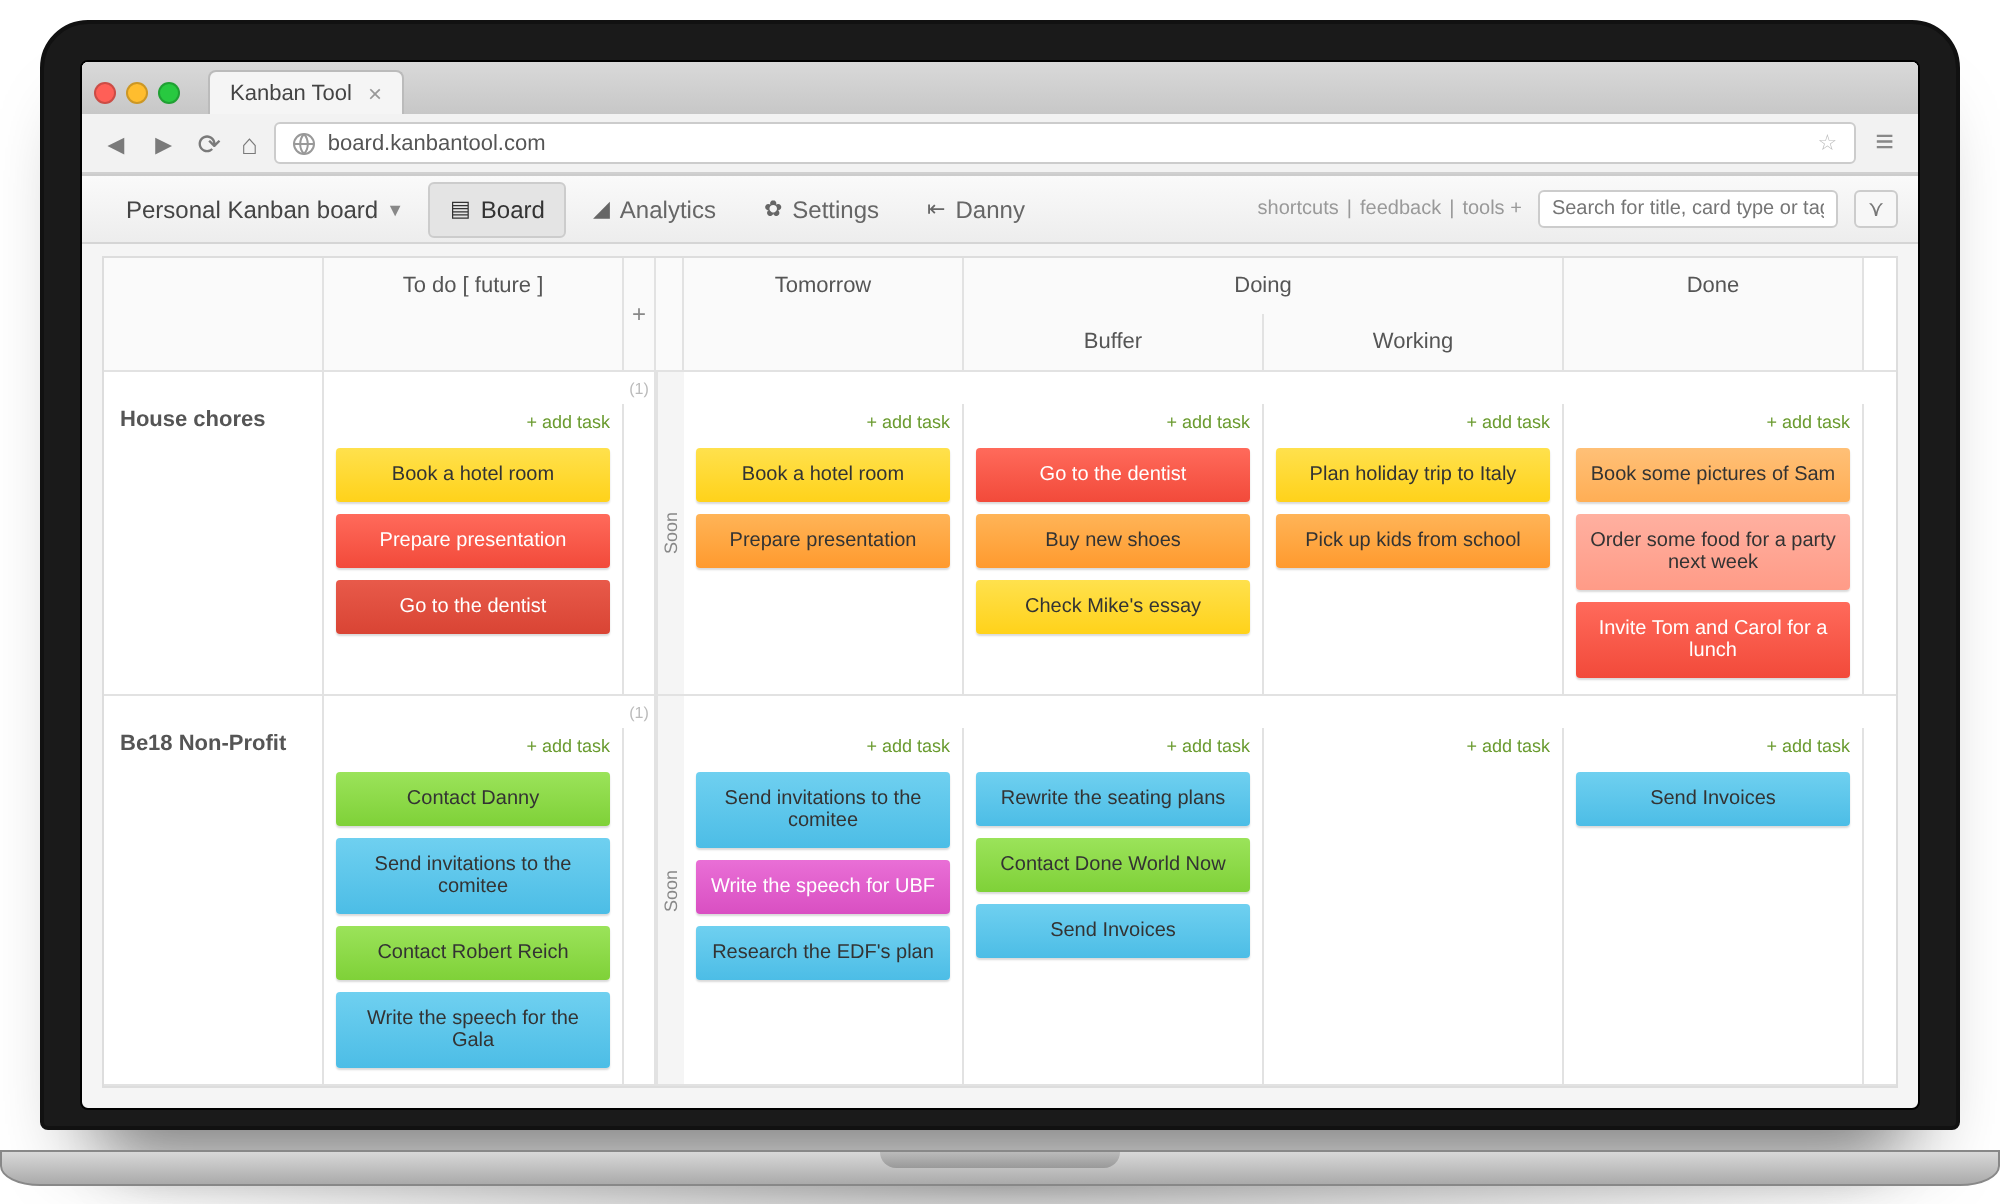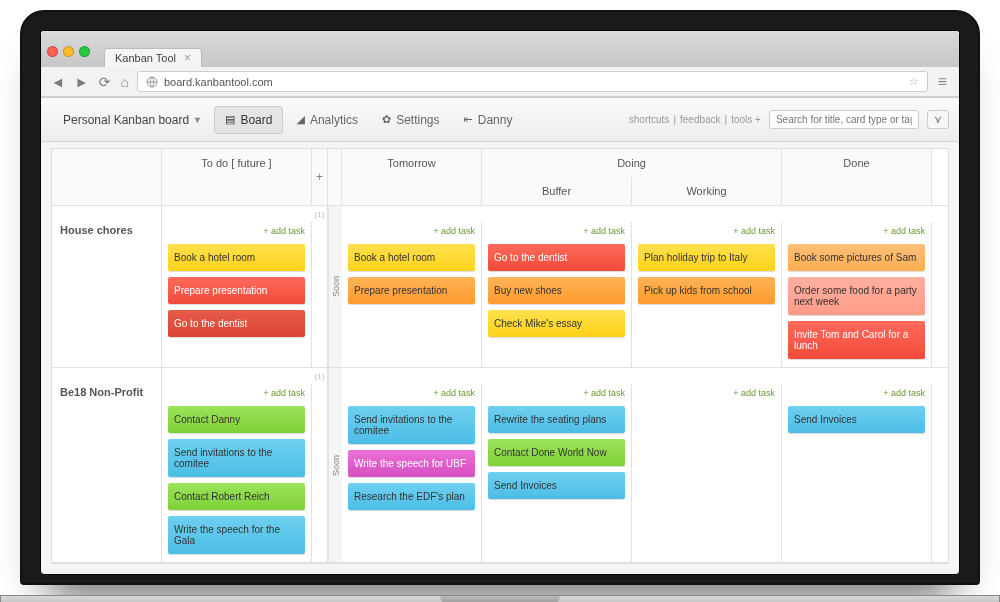--- a/index.html
+++ b/index.html
@@ -23,25 +23,24 @@
   border-radius: 4px;
   overflow: hidden;
   border: 1px solid #000;
 }
 .chrome-top {
   background: #e5e5e5;
   border-bottom: 1px solid #ccc;
 }
 .traffic-tabs {
   display: flex;
-  align-items: flex-end;
   padding: 4px 6px 0 6px;
   gap: 4px;
   background: linear-gradient(#d9d9d9,#c7c7c7);
-  height: 36px;
+  height: 26px;
 }
 .traffic { display: flex; gap:5px; margin-right:10px; align-self:center; }
 .dot { width:11px; height:11px; border-radius:50%; border:1px solid rgba(0,0,0,0.2);}
 .dot.red{background:#ff5f57;} .dot.yellow{background:#ffbd2e;} .dot.green{background:#28c940;}
 .tab {
   background:#f5f5f5;
   border:1px solid #bbb;
   border-bottom:none;
   border-radius:4px 4px 0 0;
   padding:3px 10px;
@@ -69,21 +68,21 @@
 }
 .urlbar svg{flex-shrink:0;}
 .urlbar .star{color:#bbb; margin-left:auto;}
 .menu-ico{color:#888; font-size:16px; padding:0 4px;}
 
 .app-toolbar{
   display:flex; align-items:center;
   background:linear-gradient(#fafafa,#ededed);
   border-bottom:1px solid #d5d5d5;
   padding:0 10px;
-  height:44px;
+  height:34px;
   font-size:12px;
 }
 .board-title{
   padding:6px 12px; color:#444;
   display:flex; align-items:center; gap:4px;
 }
 .board-title .caret{font-size:9px;color:#888;}
 .tnav{
   display:flex; align-items:center; gap:2px;
 }
@@ -187,21 +186,21 @@
   background:#fff;
   font-size:8px;
   color:#bbb;
   display:flex;align-items:flex-start;justify-content:center;
   padding-top:4px;
 }
 .card{
   border-radius:2px;
   padding:8px 6px;
   font-size:10px;
-  text-align:left;
+  text-align:center;
   color:#333;
   box-shadow:0 1px 1px rgba(0,0,0,0.15);
   cursor:pointer;
 }
 .card.yellow{background:linear-gradient(#ffe14d,#ffd21a);}
 .card.red{background:linear-gradient(#ff6a5b,#f24a3a);color:#fff;}
 .card.red-dark{background:linear-gradient(#e85a4a,#d94434);color:#fff;}
 .card.orange{background:linear-gradient(#ffb457,#ff9a2e);}
 .card.orange-light{background:linear-gradient(#ffc077,#ffae55);}
 .card.green{background:linear-gradient(#9be35a,#7fd138);}

